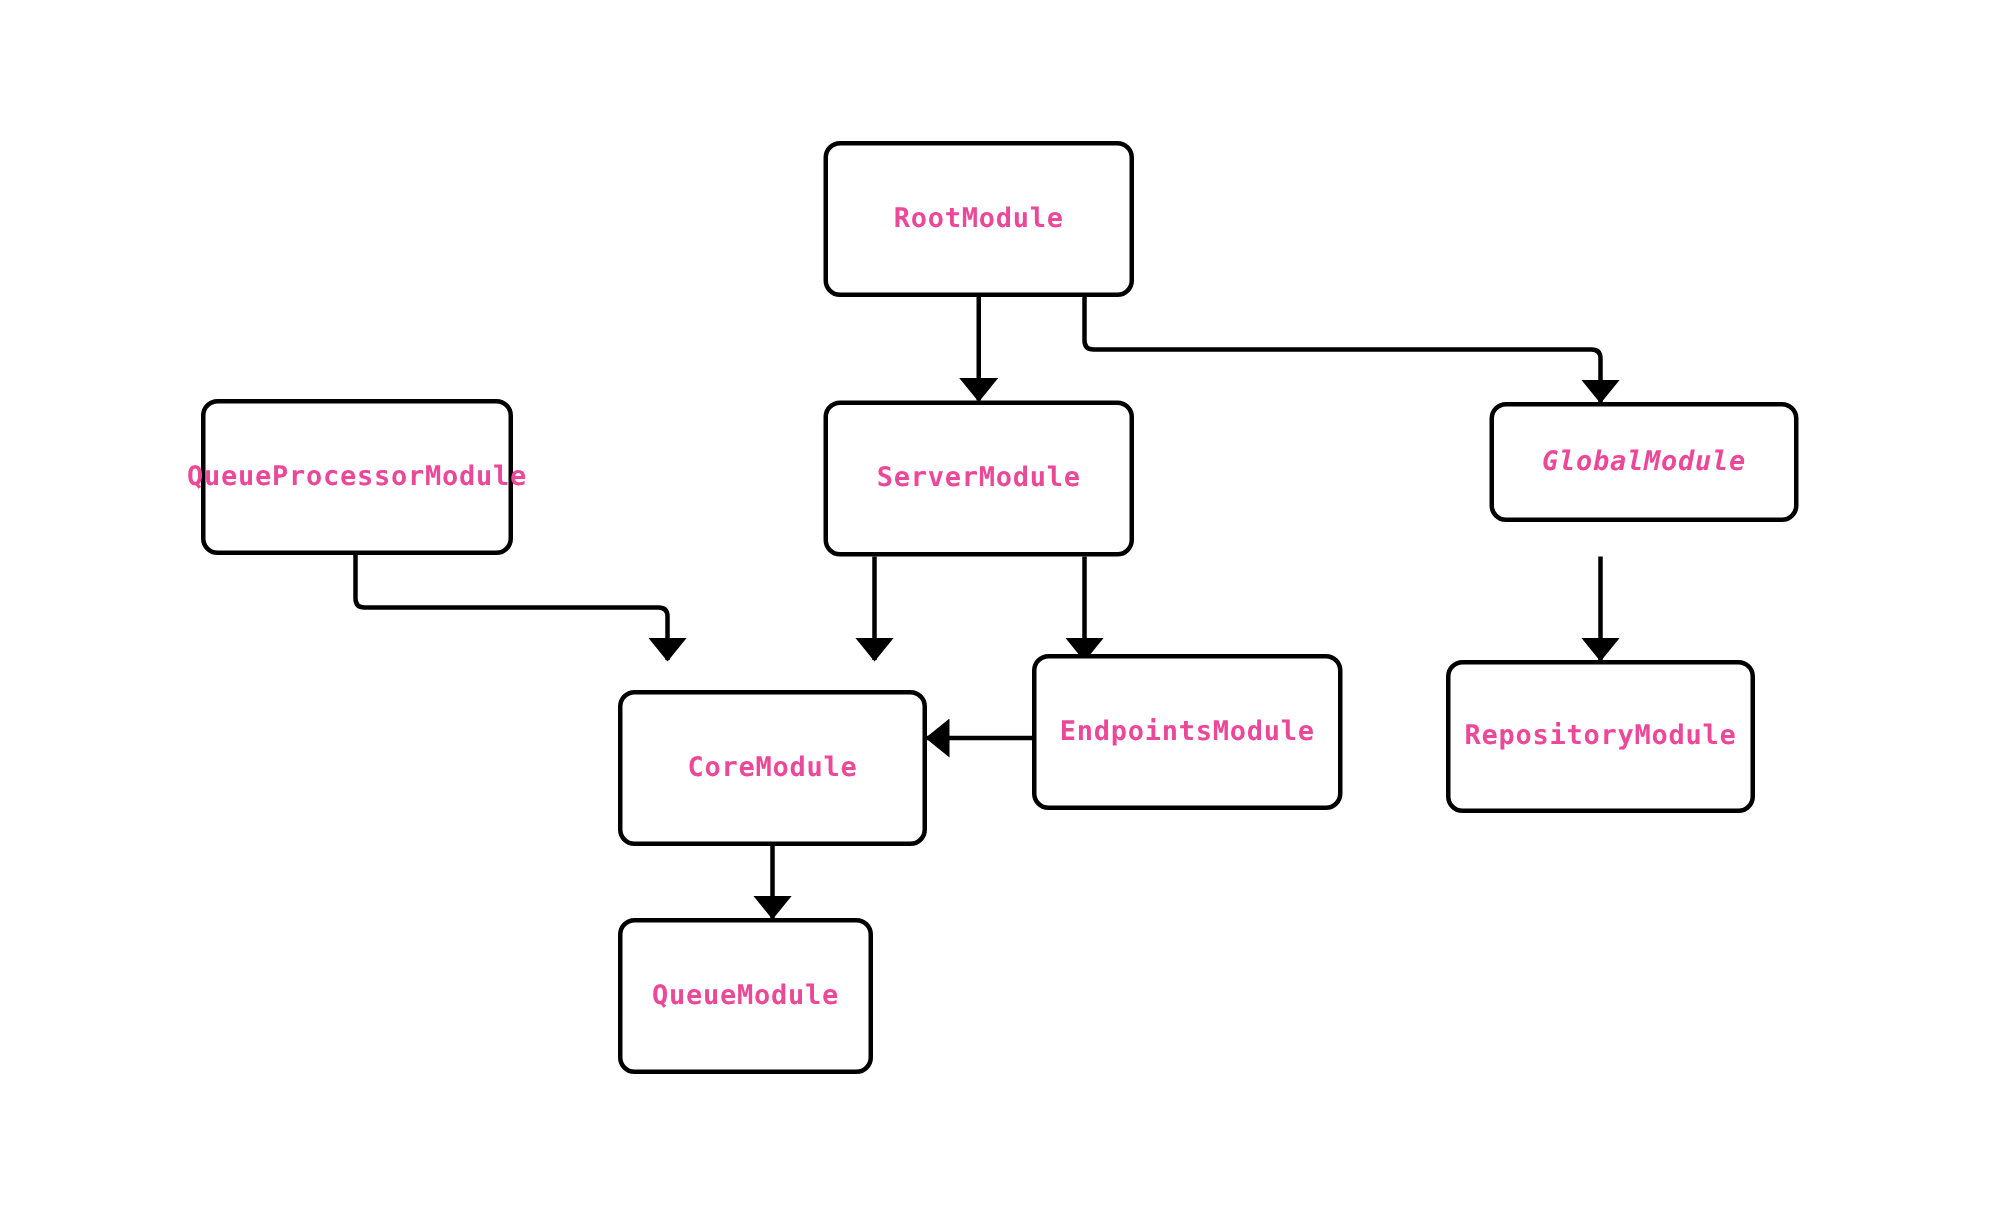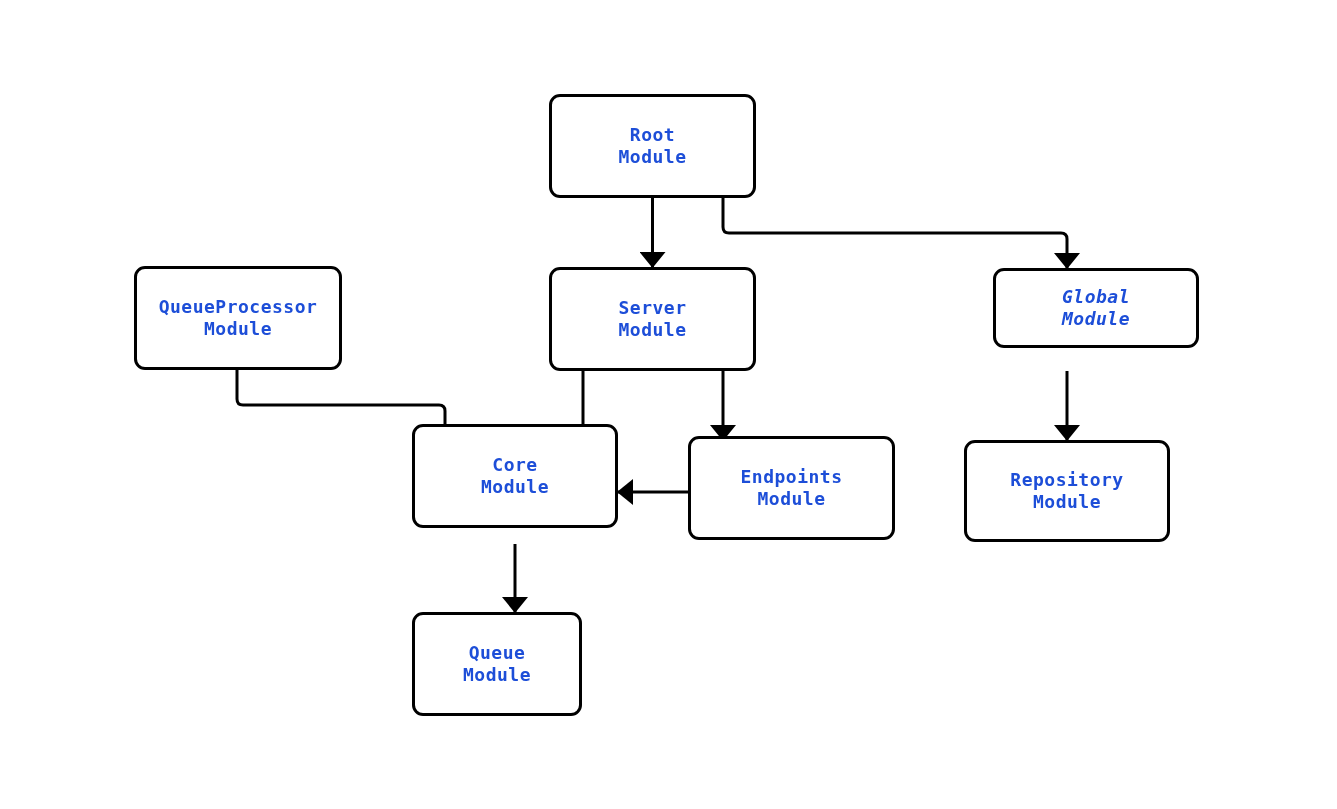--- a/index.html
+++ b/index.html
@@ -27,35 +27,34 @@
     stroke: #000000;
     stroke-width: 3;
   }
   .node {
     position: absolute;
     box-sizing: border-box;
     background: #ffffff;
     border: 3px solid #000000;
     border-radius: 11px;
     display: flex;
-    flex-direction: column;
     align-items: center;
     justify-content: center;
     text-align: center;
-    color: #1d4ed8;
+    color: #ec4899;
     font-weight: bold;
     font-size: 18px;
     line-height: 22px;
     letter-spacing: 0.5px;
   }
   .n-root          { left: 549px; top:  94px; width: 207px; height: 104px; }
   .n-server        { left: 549px; top: 267px; width: 207px; height: 104px; }
   .n-queueprocessor{ left: 134px; top: 266px; width: 208px; height: 104px; }
   .n-global        { left: 993px; top: 268px; width: 206px; height: 80px; font-style: italic; }
-  .n-core          { left: 412px; top: 424px; width: 206px; height: 104px; }
+  .n-core          { left: 412px; top: 460px; width: 206px; height: 104px; }
   .n-endpoints     { left: 688px; top: 436px; width: 207px; height: 104px; }
   .n-repository    { left: 964px; top: 440px; width: 206px; height: 102px; }
   .n-queue         { left: 412px; top: 612px; width: 170px; height: 104px; }
 </style>
 </head>
 <body>
 
 <div class="canvas">
 
   <svg class="edges-layer" width="1337" height="809" viewBox="0 0 1337 809" xmlns="http://www.w3.org/2000/svg">

